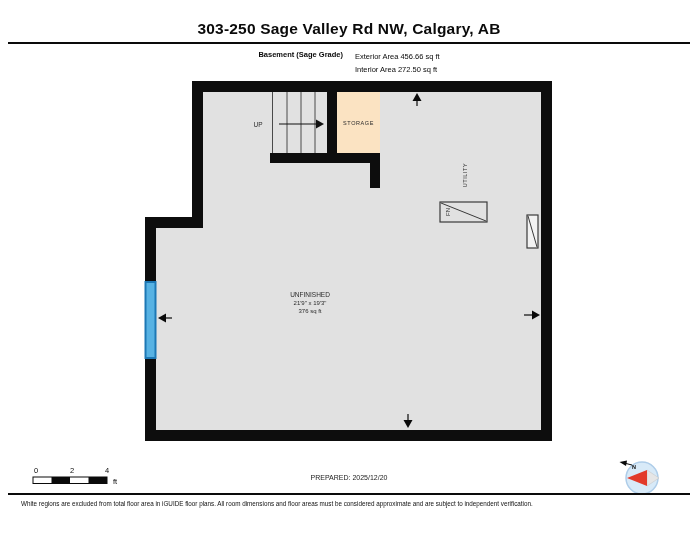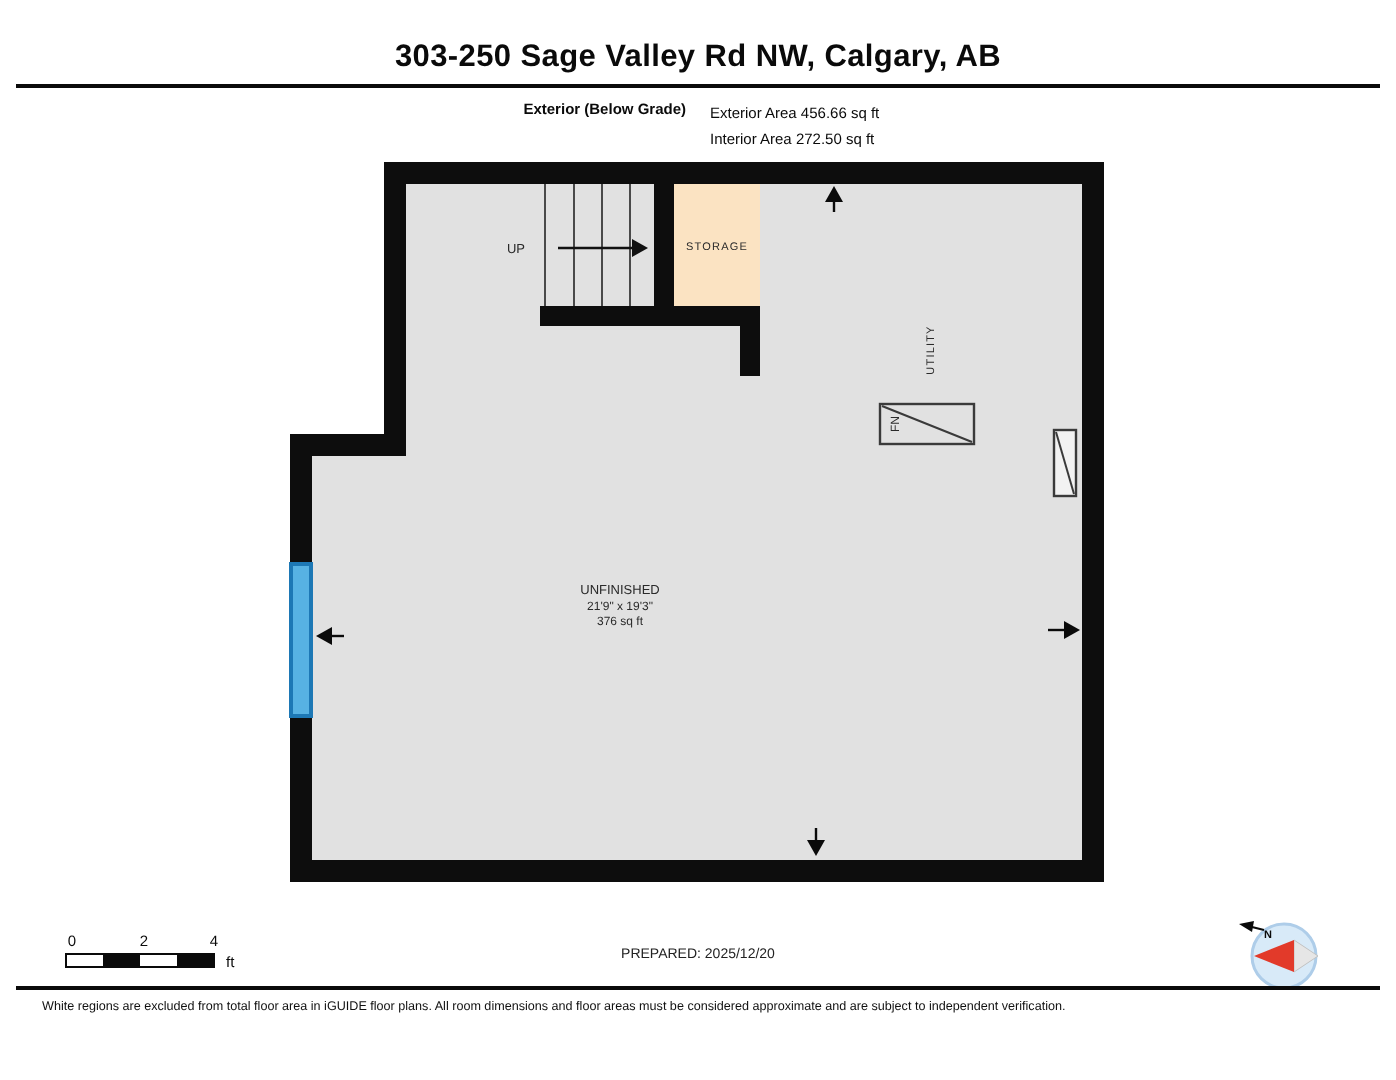--- a/index.html
+++ b/index.html
@@ -38,21 +38,21 @@
   .lbl-n{font-size:5.5px;font-weight:bold;fill:#0a0a0a;}
 </style>
 </head>
 <body>
 
 <div class="page">
 
   <div class="title">303-250 Sage Valley Rd NW, Calgary, AB</div>
   <div class="rule rule-top"></div>
 
-  <div class="floor-label">Exterior (Below Grade)</div>
+  <div class="floor-label">Basement (Sage Grade)</div>
   <div class="areas">
     <div>Exterior Area 456.66 sq ft</div>
     <div>Interior Area 272.50 sq ft</div>
   </div>
 
   <svg width="698" height="540" viewBox="0 0 698 540">
 
     <path d="M192,81 H552 V441 H145 V217 H192 Z" fill="#0d0d0d"></path>
 
     <path d="M203,92 H541 V430 H156 V228 H203 Z" fill="#e1e1e1"></path>

